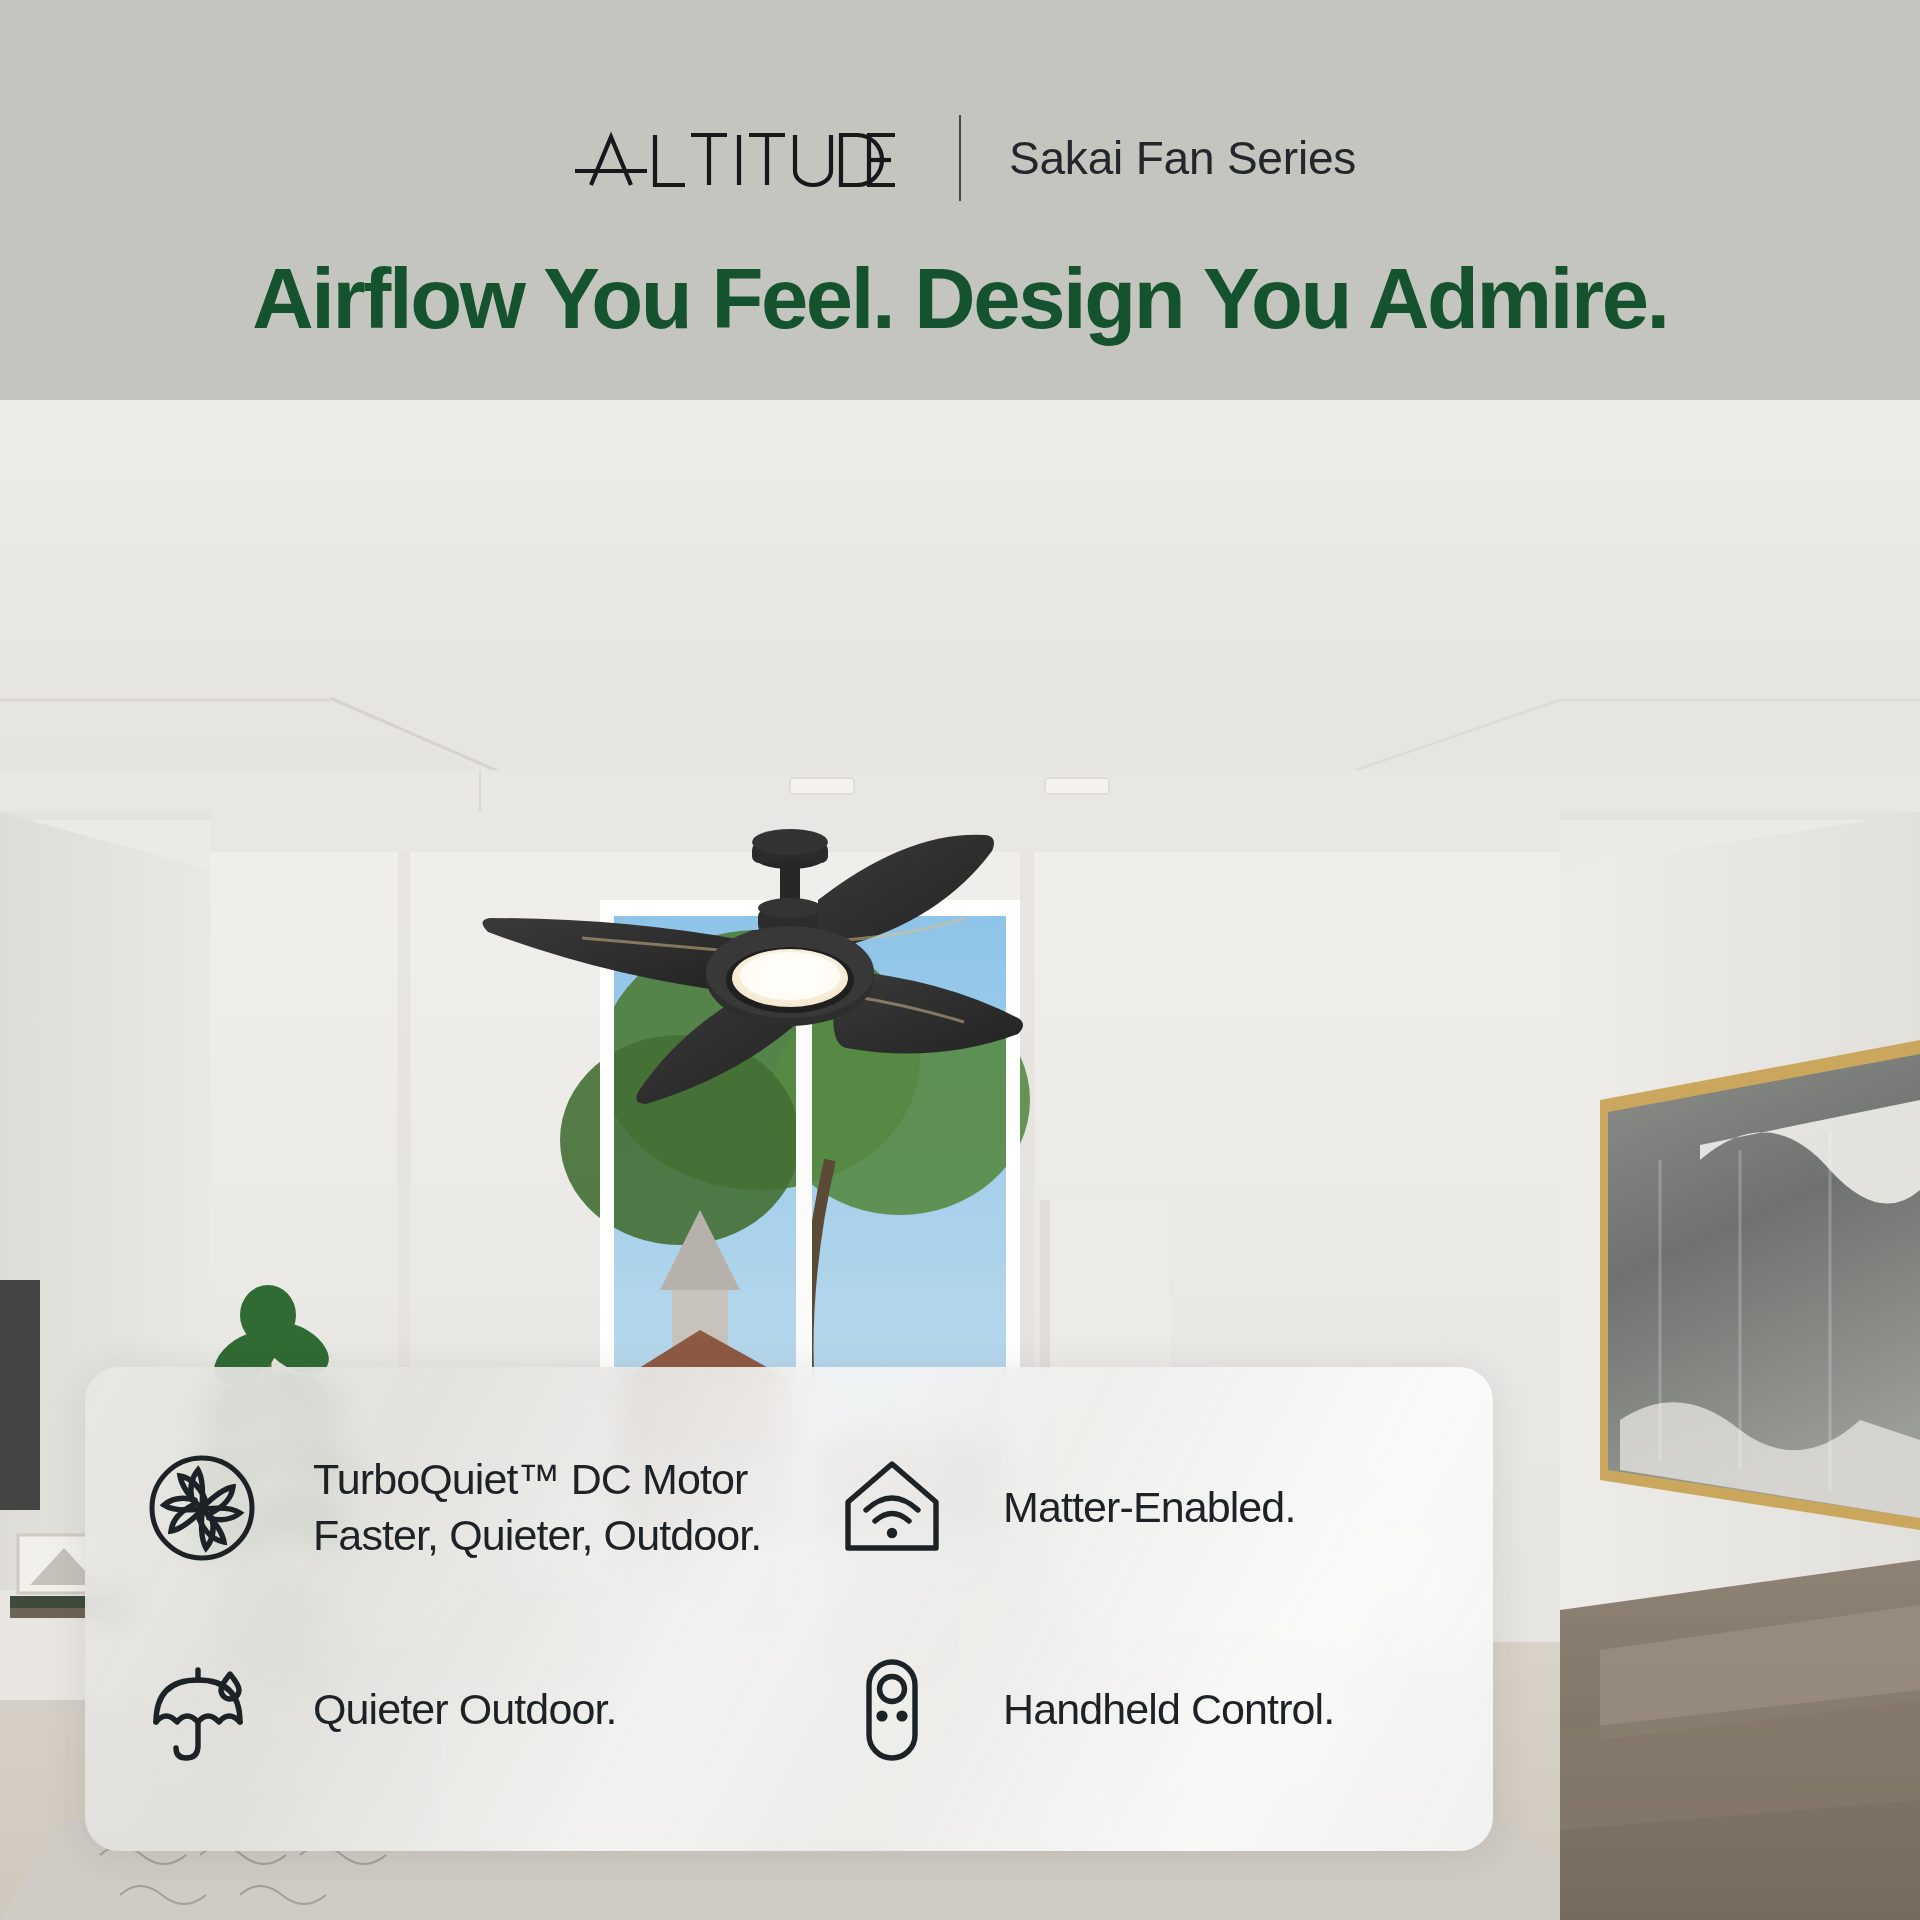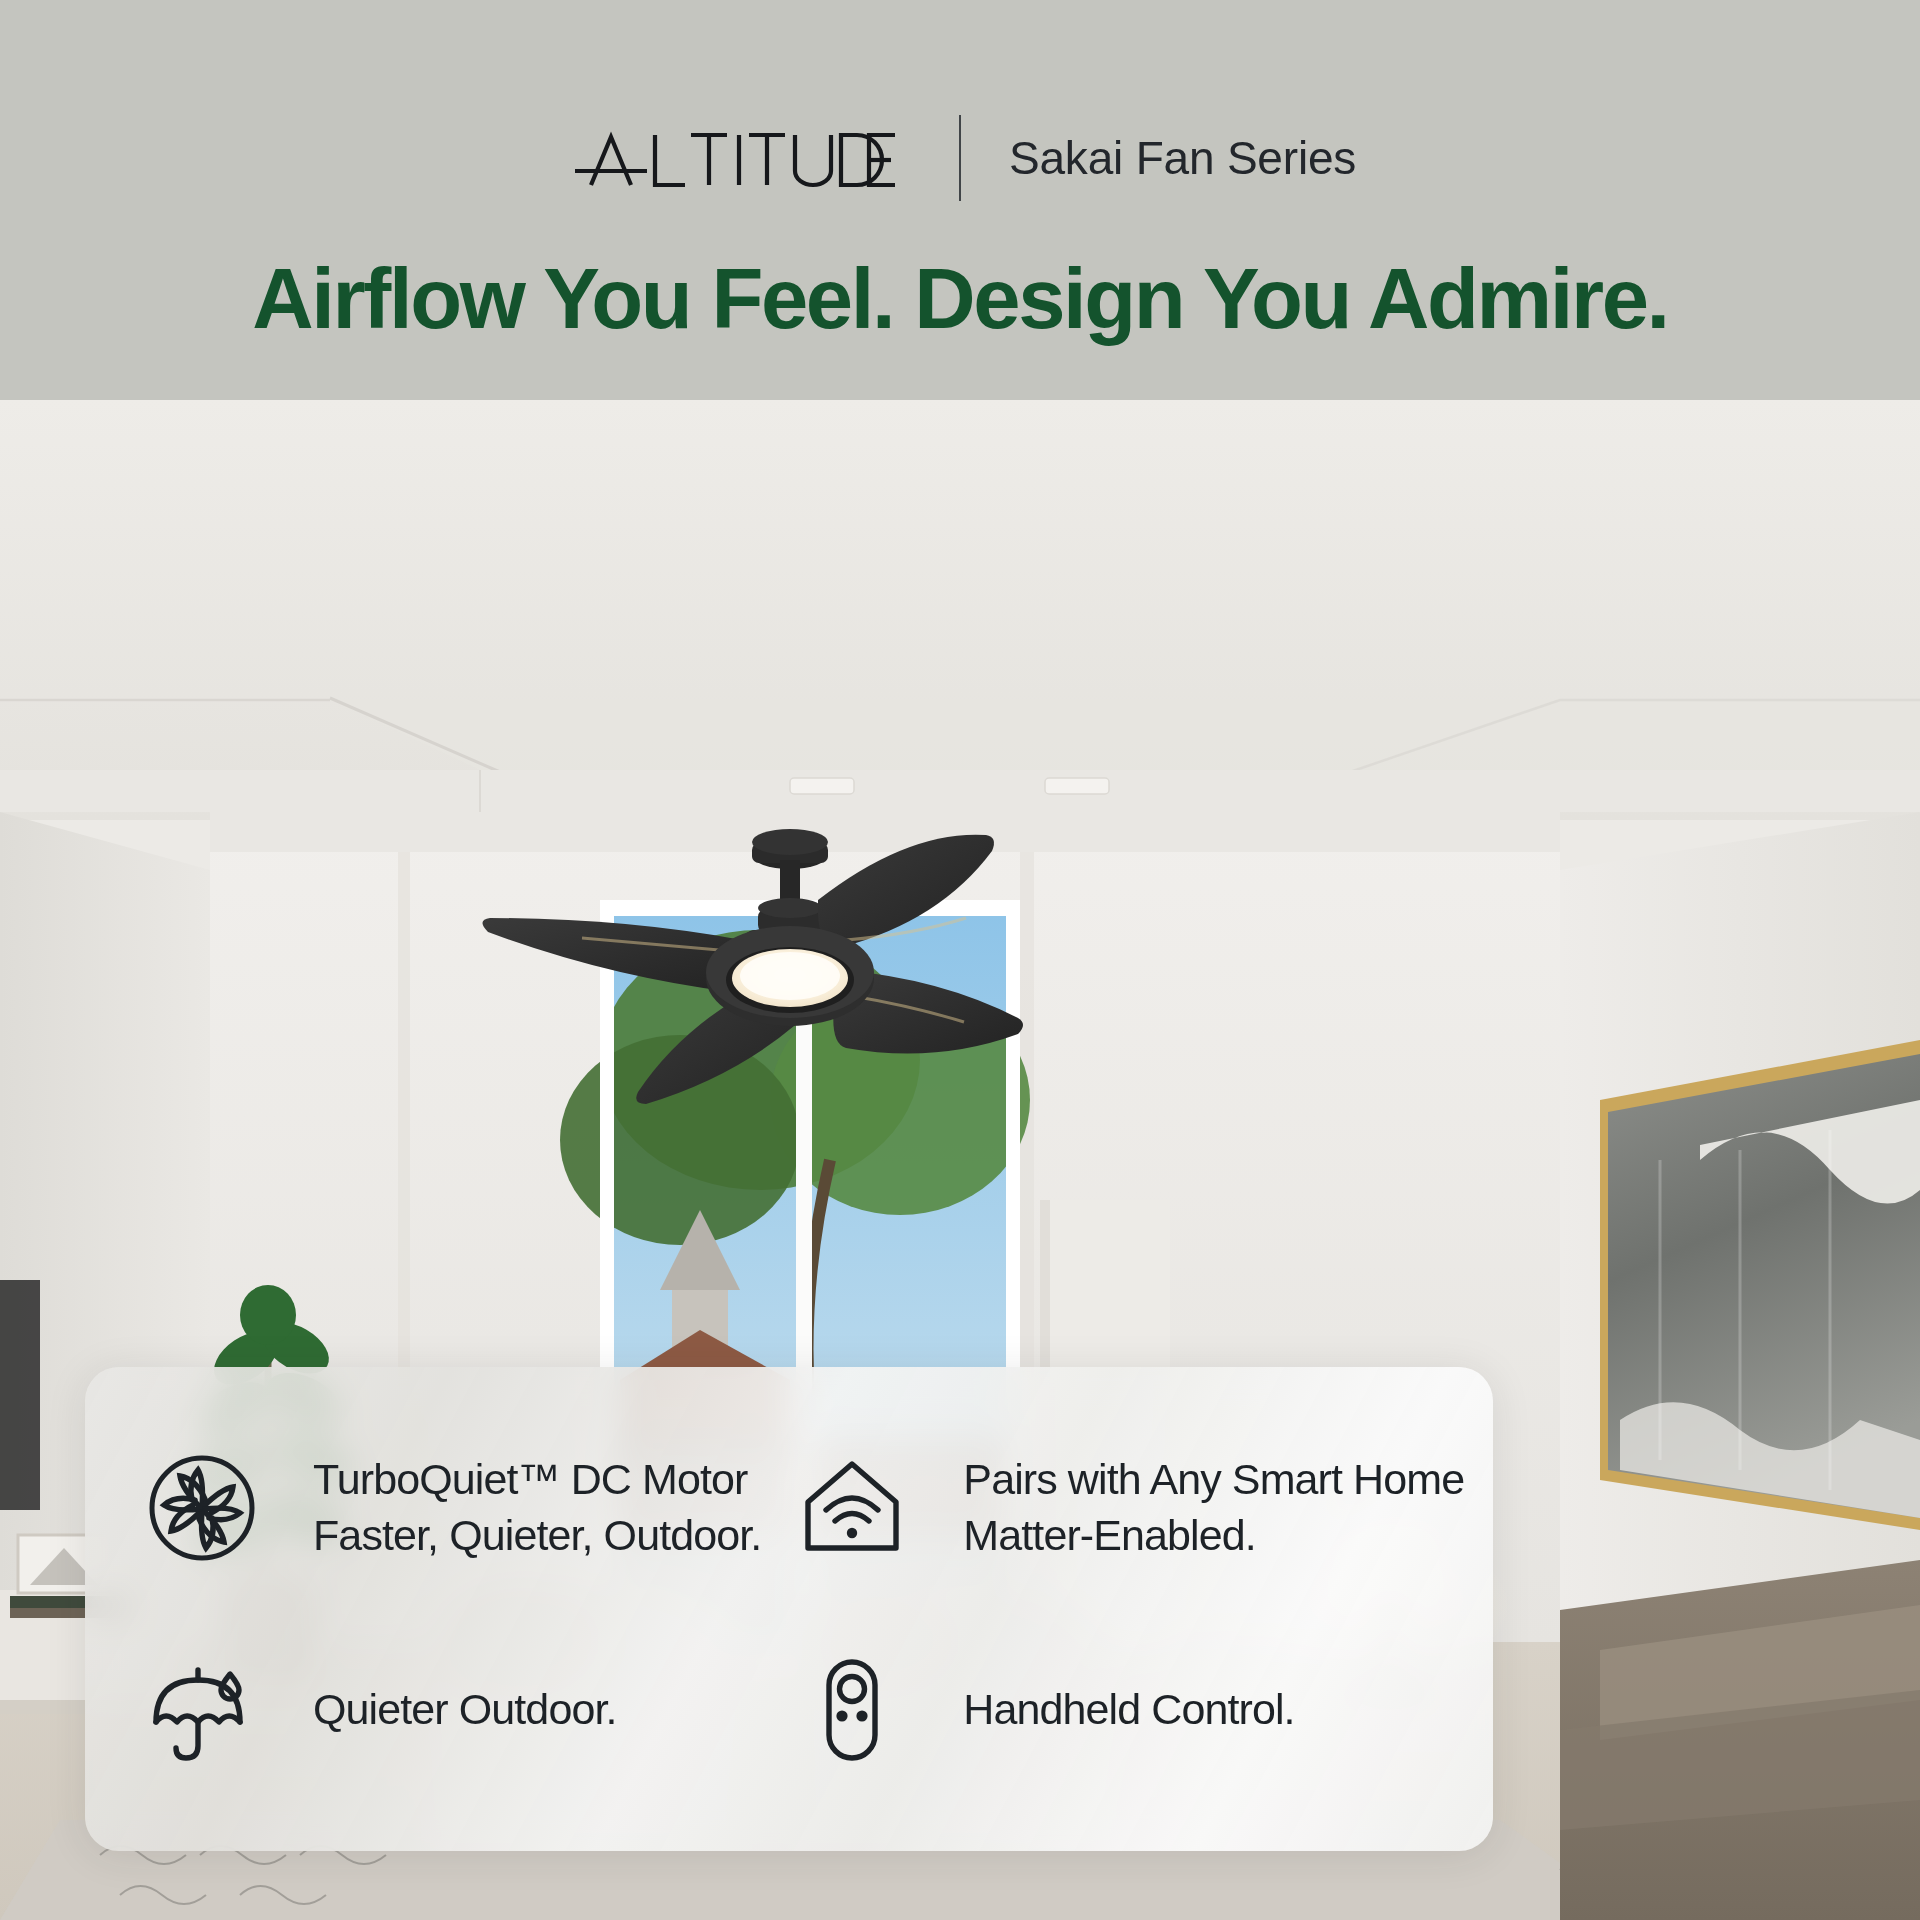--- a/index.html
+++ b/index.html
@@ -382,21 +382,20 @@
       <svg width="112" height="112" viewBox="0 0 112 112">
         <path d="M12 50 L56 12 L100 50 L100 96 L12 96 Z" fill="none" stroke="#1d2227" stroke-width="5.4" stroke-linejoin="round" stroke-linecap="round"></path>
         <g fill="none" stroke="#1d2227" stroke-width="5.4" stroke-linecap="round">
           <path d="M30 58 q26 -24 52 0"></path>
           <path d="M39 69 q17 -15 34 0"></path>
         </g>
         <circle cx="56" cy="81" r="5.2" fill="#1d2227"></circle>
       </svg>
     </div>
     <div class="feat-text">
-      <span>Pairs with Any Smart Home</span>
       <span class="l2">Matter-Enabled.</span>
     </div>
   </div>
 
   <div class="feature">
     <div class="feat-icon">
       <svg width="112" height="112" viewBox="0 0 112 112">
         <g fill="none" stroke="#1d2227" stroke-width="5.4" stroke-linecap="round" stroke-linejoin="round">
           <path d="M52 26 L52 16"></path>
           <path d="M10 68 q0 -42 42 -42 q42 0 42 42"></path>

